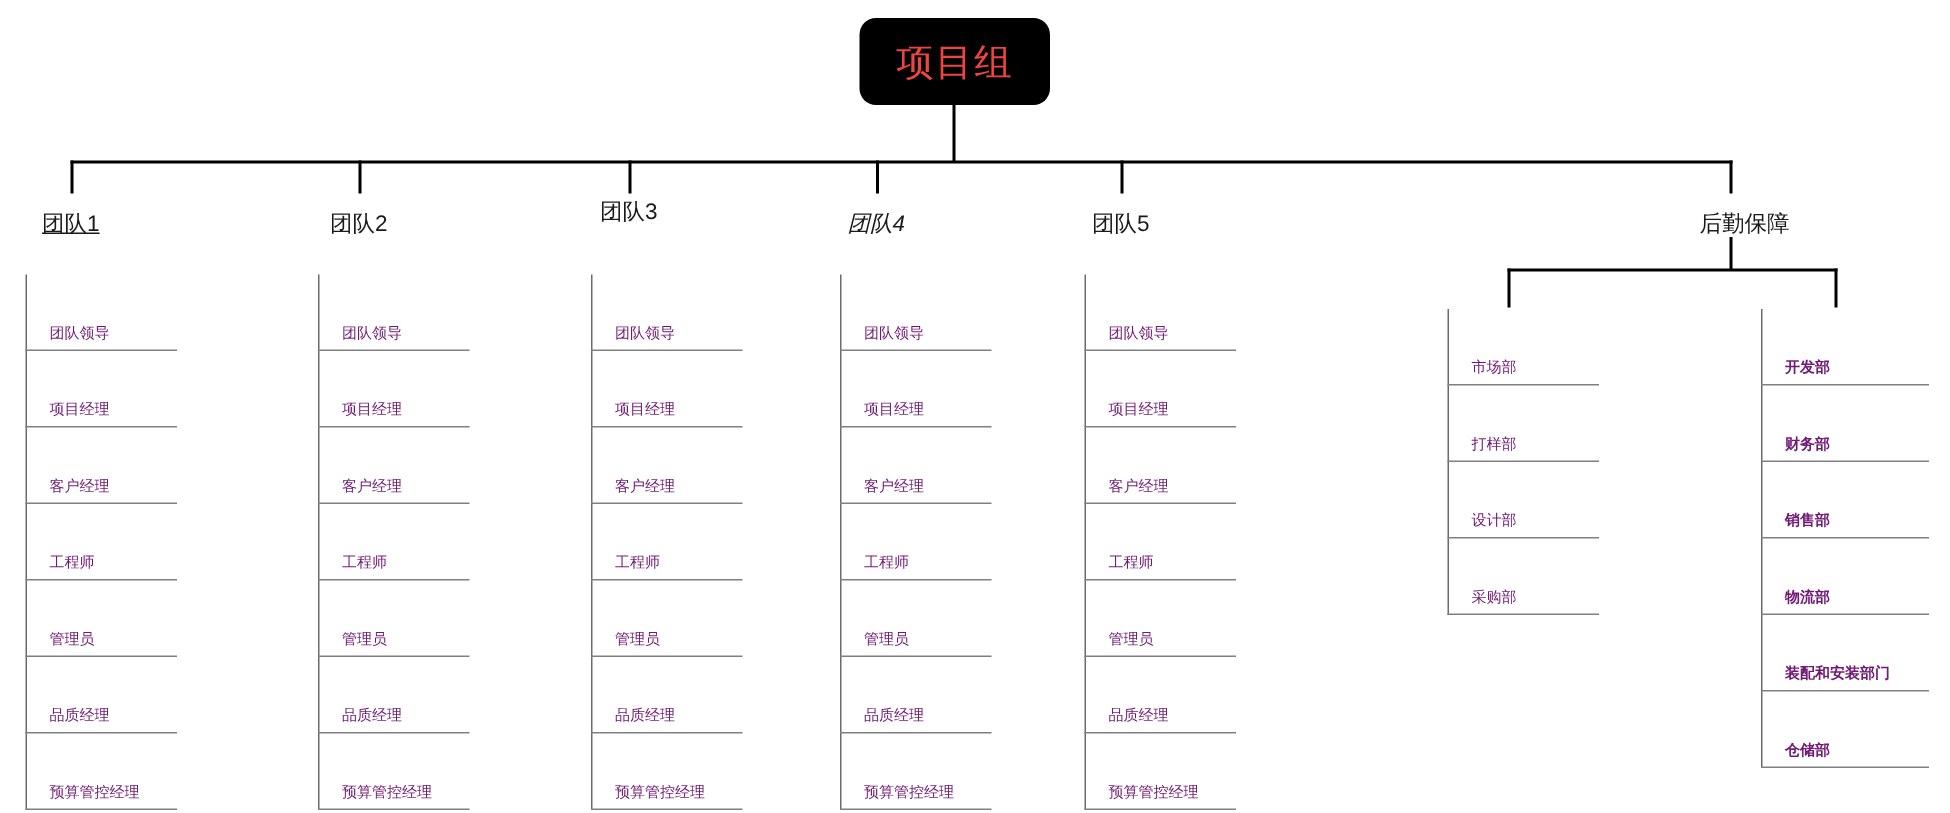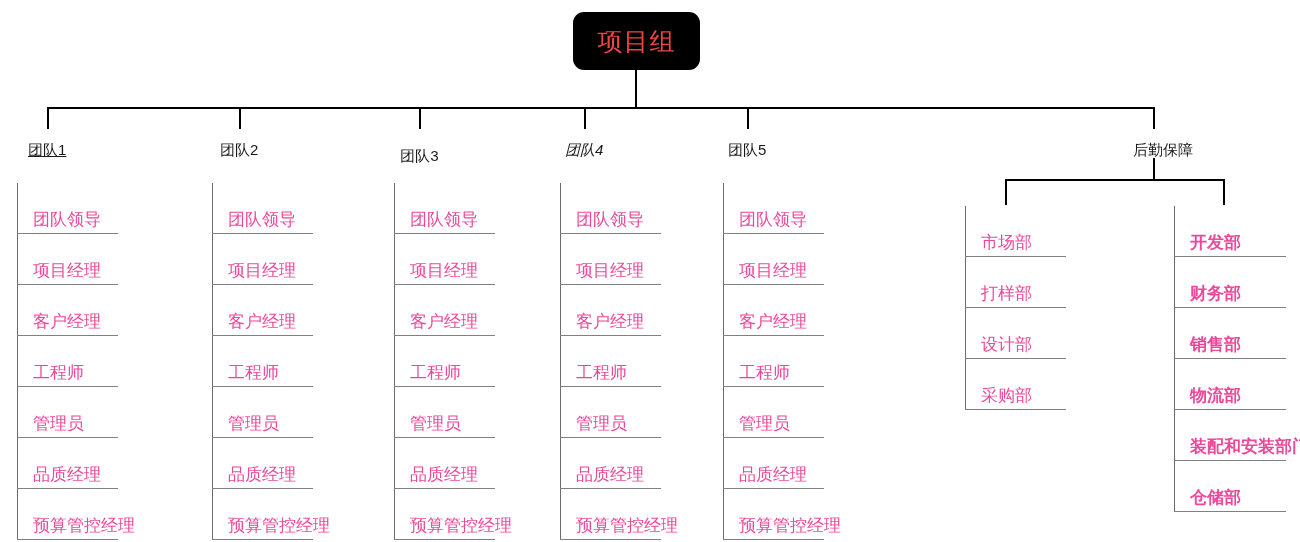--- a/index.html
+++ b/index.html
@@ -75,24 +75,24 @@
   .item-row {
     position: relative;
     height: 51px;
     box-sizing: border-box;
     border-bottom: 1.2px solid #808080;
     display: flex;
     align-items: flex-end;
     padding: 0 0 5px 16px;
   }
   .item-row .item-text {
-    font-size: 17px;
+    font-size: 10px;
     line-height: 1;
     white-space: nowrap;
-    color: #ec4899;
+    color: #701a75;
   }
 </style>
 </head>
 <body>
 
 <div id="chart">
 
   <div class="root-node">
     <span>项目组</span>
   </div>
@@ -103,21 +103,21 @@
 
   <div class="vline" style="left:47px;   top:107px; height:22px;"></div>
   <div class="vline" style="left:239px;  top:107px; height:22px;"></div>
   <div class="vline" style="left:419px;  top:107px; height:22px;"></div>
   <div class="vline" style="left:584px;  top:107px; height:22px;"></div>
   <div class="vline" style="left:747px;  top:107px; height:22px;"></div>
   <div class="vline" style="left:1153px; top:107px; height:22px;"></div>
 
   <div class="branch-label" style="left:28px; top:142px;text-decoration:underline;">团队1</div>
   <div class="branch-label" style="left:220px; top:142px;">团队2</div>
-  <div class="branch-label" style="left:400px; top:150px;font-family:Liberation Mono, monospace;">团队3</div>
+  <div class="branch-label" style="left:400px; top:134px;">团队3</div>
   <div class="branch-label" style="left:565px; top:142px;font-style:italic;">团队4</div>
   <div class="branch-label" style="left:728px; top:142px;">团队5</div>
   <div class="branch-label" style="left:1122px; top:142px;margin-left:11px;">后勤保障</div>
 
   <div class="vline" style="left:1153px; top:158px; height:22px;"></div>
   <div class="hline" style="left:1005px; top:179px; width:220px;"></div>
   <div class="vline" style="left:1005px; top:179px; height:26px;"></div>
   <div class="vline" style="left:1223px; top:179px; height:26px;"></div>
 
   <div class="item-column" style="left:17px; top:183px; width:101px;">

